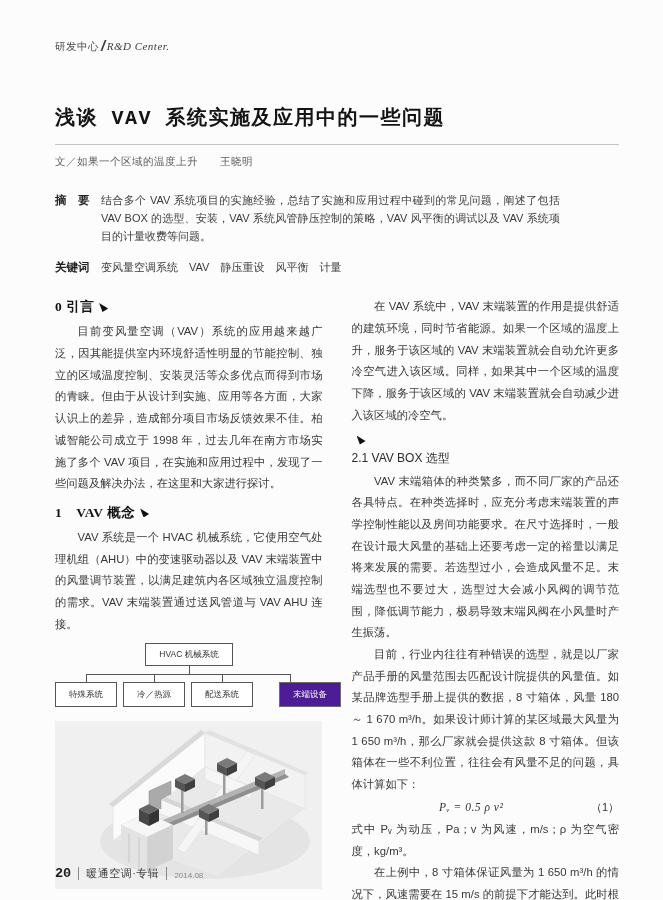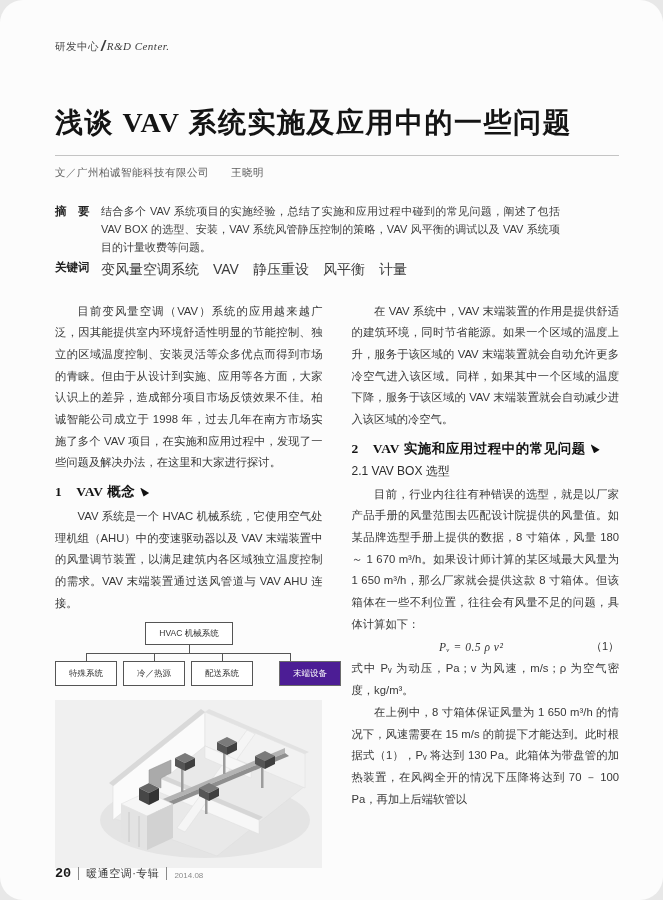--- a/index.html
+++ b/index.html
@@ -2,43 +2,42 @@
 <html><head>
 <meta charset="utf-8">
 <style>
   * { margin:0; padding:0; box-sizing:border-box; }
   html,body { background:#e8e8e8; }
   .page {
     position:relative; width:663px; height:900px; margin:0 auto;
     background:#fcfcfc; overflow:hidden;
     font-family:"Liberation Sans","DejaVu Sans",sans-serif;
     color:#2f2f2f;
-    border-radius:23px;
   }
   .content { padding:36px 44px 0 55px; }
 
   
   .brand { font-size:10.5px; color:#4a4a4a; letter-spacing:.5px; }
   .brand .slash { display:inline-block; font-weight:bold; font-style:italic; font-size:15px; color:#3a3a3a; margin:0 1px 0 2px; transform:translateY(1px); }
   .brand .en { font-family:"Liberation Serif","DejaVu Serif",serif; font-style:italic; font-size:11px; color:#3a3a3a; }
 
   
   h1.title {
-    margin-top:50px; font-family:Liberation Serif, serif;
-    font-weight:700; font-size:28px; letter-spacing:1.5px; color:#141414;
+    margin-top:50px; font-family:Liberation Mono, monospace;
+    font-weight:700; font-size:20px; letter-spacing:1.5px; color:#141414;
   }
   .rule { margin-top:13px; height:1px; background:#c4c4c4; }
   .byline { margin-top:10px; font-size:10.5px; color:#5d5d5d; letter-spacing:.5px; }
 
   
   .abstract { margin-top:22px; display:flex; width:505px; }
   .abstract .label, .keywords .label { font-weight:bold; color:#222; font-size:11.5px; flex:0 0 46px; line-height:1.65; }
   .abstract .text { font-size:11px; line-height:1.65; color:#3c3c3c; text-align:justify; }
-  .keywords { margin-top:2px; display:flex; width:560px; }
-  .keywords .text { font-size:14px; color:#3c3c3c; line-height:1.65; }
+  .keywords { margin-top:13px; display:flex; width:560px; }
+  .keywords .text { font-size:11px; color:#3c3c3c; line-height:1.65; }
 
   
   .columns { margin-top:19px; display:flex; gap:29px; }
   .col { width:267.5px; }
   .col p { font-size:11.3px; line-height:1.92; text-align:justify; text-indent:2em; color:#383838; }
   .col p.noindent { text-indent:0; }
   h2.sec {
     font-family:"Liberation Serif","DejaVu Serif",serif; font-weight:700;
     font-size:13.5px; color:#141414; letter-spacing:.5px; margin:9px 0 5px 0;
     display:flex; align-items:center;
@@ -78,35 +77,39 @@
 
 <div class="page">
   <div class="content">
 
     <div class="brand">
       <span>研发中心</span><span class="slash">/</span><span class="en">R&amp;D Center.</span>
     </div>
 
     <h1 class="title">浅谈 VAV 系统实施及应用中的一些问题</h1>
     <div class="rule"></div>
-    <div class="byline">文／广州柏诚智能科技有限公司　　王晓明</div>
+    <div class="byline">文／如果一个区域的温度上升　　王晓明</div>
 
     <div class="abstract">
       <span class="label">摘　要</span>
       <span class="text">结合多个 VAV 系统项目的实施经验，总结了实施和应用过程中碰到的常见问题，阐述了包括 VAV BOX 的选型、安装，VAV 系统风管静压控制的策略，VAV 风平衡的调试以及 VAV 系统项目的计量收费等问题。</span>
     </div>
 
     <div class="keywords">
       <span class="label">关键词</span>
       <span class="text">变风量空调系统　VAV　静压重设　风平衡　计量</span>
     </div>
 
     <div class="columns">
 
       <div class="col">
+        <h2 class="sec">
+          <span>0 引言</span>
+          <span class="tri"></span>
+        </h2>
         <p>目前变风量空调（VAV）系统的应用越来越广泛，因其能提供室内环境舒适性明显的节能控制、独立的区域温度控制、安装灵活等众多优点而得到市场的青睐。但由于从设计到实施、应用等各方面，大家认识上的差异，造成部分项目市场反馈效果不佳。柏诚智能公司成立于 1998 年，过去几年在南方市场实施了多个 VAV 项目，在实施和应用过程中，发现了一些问题及解决办法，在这里和大家进行探讨。</p>
 
         <h2 class="sec">
           <span>1　VAV 概念</span>
           <span class="tri"></span>
         </h2>
         <p>VAV 系统是一个 HVAC 机械系统，它使用空气处理机组（AHU）中的变速驱动器以及 VAV 末端装置中的风量调节装置，以满足建筑内各区域独立温度控制的需求。VAV 末端装置通过送风管道与 VAV AHU 连接。</p>
 
         <div class="diagram">
           <div class="d-root">HVAC 机械系统</div>
@@ -184,25 +187,25 @@
             <polygon points="94,83 94,70 116,60 116,73 106,78 106,88" fill="#aaa" stroke="#8f8f8f" stroke-width="0.5"></polygon>
           </svg>
         </div>
 
       </div>
 
       <div class="col">
         <p>在 VAV 系统中，VAV 末端装置的作用是提供舒适的建筑环境，同时节省能源。如果一个区域的温度上升，服务于该区域的 VAV 末端装置就会自动允许更多冷空气进入该区域。同样，如果其中一个区域的温度下降，服务于该区域的 VAV 末端装置就会自动减少进入该区域的冷空气。</p>
 
         <h2 class="sec">
-          <span>2　VAV 实施和应用过程中的常见问题</span>
           <span class="tri"></span>
         </h2>
         <h3 class="subsec">2.1 VAV BOX 选型</h3>
 
+        <p>VAV 末端箱体的种类繁多，而不同厂家的产品还各具特点。在种类选择时，应充分考虑末端装置的声学控制性能以及房间功能要求。在尺寸选择时，一般在设计最大风量的基础上还要考虑一定的裕量以满足将来发展的需要。若选型过小，会造成风量不足。末端选型也不要过大，选型过大会减小风阀的调节范围，降低调节能力，极易导致末端风阀在小风量时产生振荡。</p>
         <p>目前，行业内往往有种错误的选型，就是以厂家产品手册的风量范围去匹配设计院提供的风量值。如某品牌选型手册上提供的数据，8 寸箱体，风量 180 ～ 1 670 m³/h。如果设计师计算的某区域最大风量为 1 650 m³/h，那么厂家就会提供这款 8 寸箱体。但该箱体在一些不利位置，往往会有风量不足的问题，具体计算如下：</p>
 
         <div class="formula">
           <span class="f-body">Pᵥ = 0.5 ρ v²</span>
           <span class="f-num">（1）</span>
         </div>
 
         <p class="noindent">式中 Pᵥ 为动压，Pa；v 为风速，m/s；ρ 为空气密度，kg/m³。</p>
         <p>在上例中，8 寸箱体保证风量为 1 650 m³/h 的情况下，风速需要在 15 m/s 的前提下才能达到。此时根据式（1），Pᵥ 将达到 130 Pa。此箱体为带盘管的加热装置，在风阀全开的情况下压降将达到 70 － 100 Pa，再加上后端软管以</p>
       </div>

